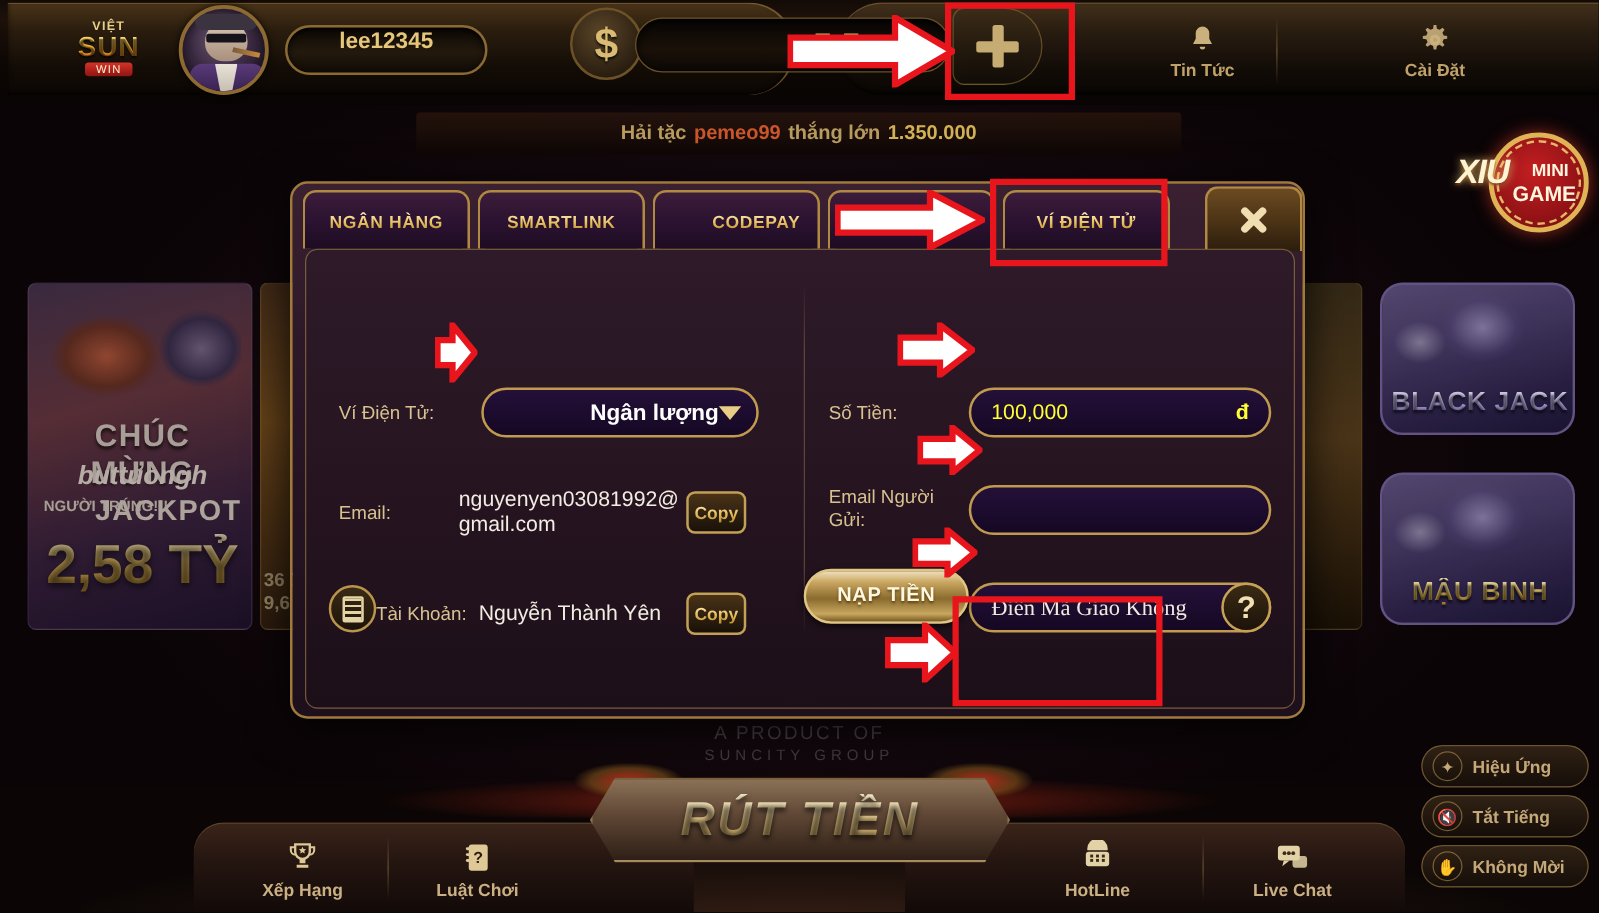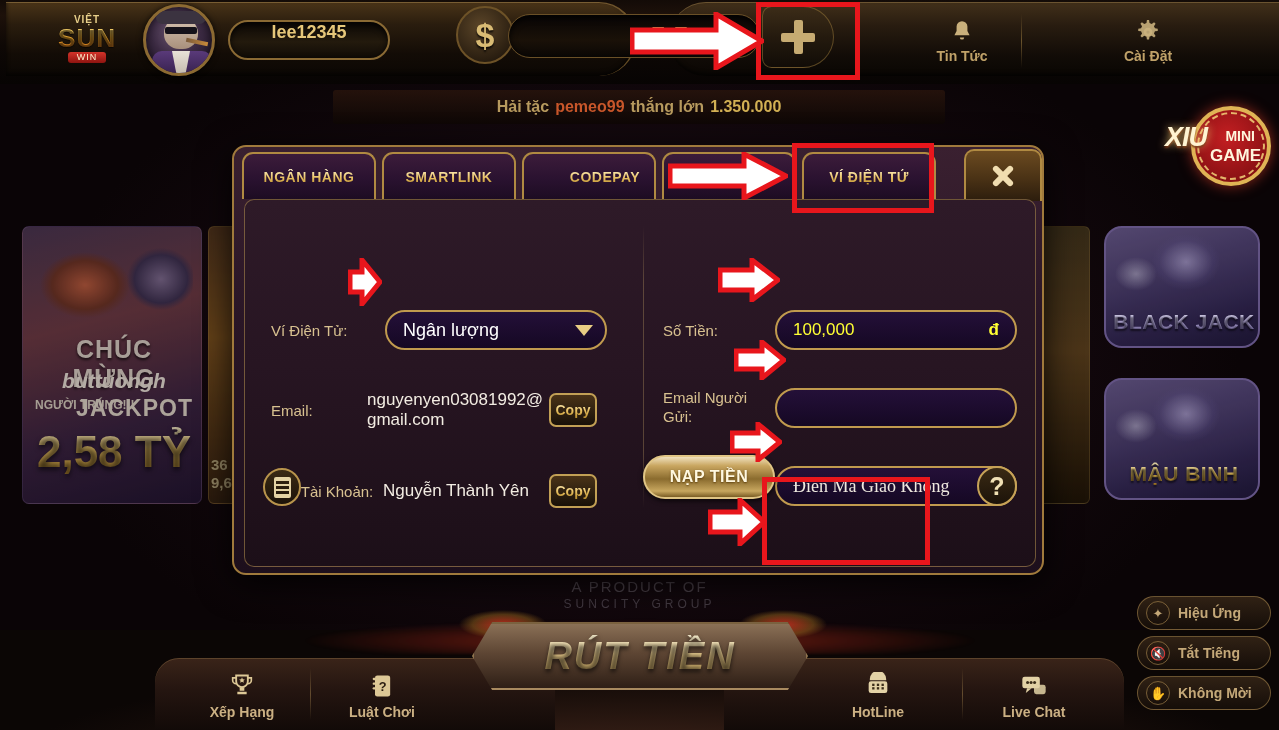--- a/index.html
+++ b/index.html
@@ -35,21 +35,21 @@
     background: linear-gradient(180deg,#42301a 0%, #281c10 32%, #120c07 72%, #090603 100%);
     box-shadow: inset 0 1px 0 rgba(220,180,110,.3), inset 0 -2px 4px rgba(0,0,0,.7);
   }
   .logo-sun {
     position: absolute; left: 44px; top: 10px; width: 86px; height: 58px;
     display: flex; flex-direction: column; align-items: center; justify-content: center;
     line-height: 1;
   }
   .logo-sun .l1 { font-size: 10px; color: #e8cf8a; letter-spacing: 1px; font-weight: bold; }
   .logo-sun .l2 {
-    font-size: 26px; font-weight: bold; letter-spacing: 1px;
+    font-size: 22px; font-weight: bold; letter-spacing: 1px;
     background: linear-gradient(180deg,#ffe98a,#f0a92c,#d8701a);
     -webkit-background-clip: text; background-clip: text; color: transparent;
     text-shadow: 0 1px 1px rgba(0,0,0,.6);
   }
   .logo-sun .l3 {
     font-size: 9px; color: #fff3d0; background: linear-gradient(180deg,#d4342a,#8e1410);
     padding: 1px 9px; border-radius: 3px; margin-top: 1px; letter-spacing: 1px;
   }
   .avatar {
     position: absolute; left: 143px; top: 4px; width: 72px; height: 72px;
@@ -414,21 +414,22 @@
 
   .frow { position: absolute; display: flex; align-items: center; }
   .flabel { color: #d8c190; font-size: 15px; }
   .fvalue { color: #f2ece2; font-size: 17px; }
 
   .dropdown {
     width: 222px; height: 40px; border-radius: 20px;
     background: linear-gradient(180deg,#241038,#1b0b2c 60%,#150823);
     border: 2px solid #c09a4e;
     display: flex; align-items: center; padding: 0 12px 0 16px;
-    justify-content: space-between;
+    justify-content: flex-end;
+    font-weight: bold;
   }
   .dropdown .sel { color: #fff; font-size: 18px; }
   .caret {
     width: 0; height: 0; border-left: 9px solid transparent;
     border-right: 9px solid transparent; border-top: 11px solid #e8cd84;
   }
   .inputfield {
     height: 40px; border-radius: 20px;
     background: linear-gradient(180deg,#241038,#1b0b2c 60%,#150823);
     border: 2px solid #c09a4e;

